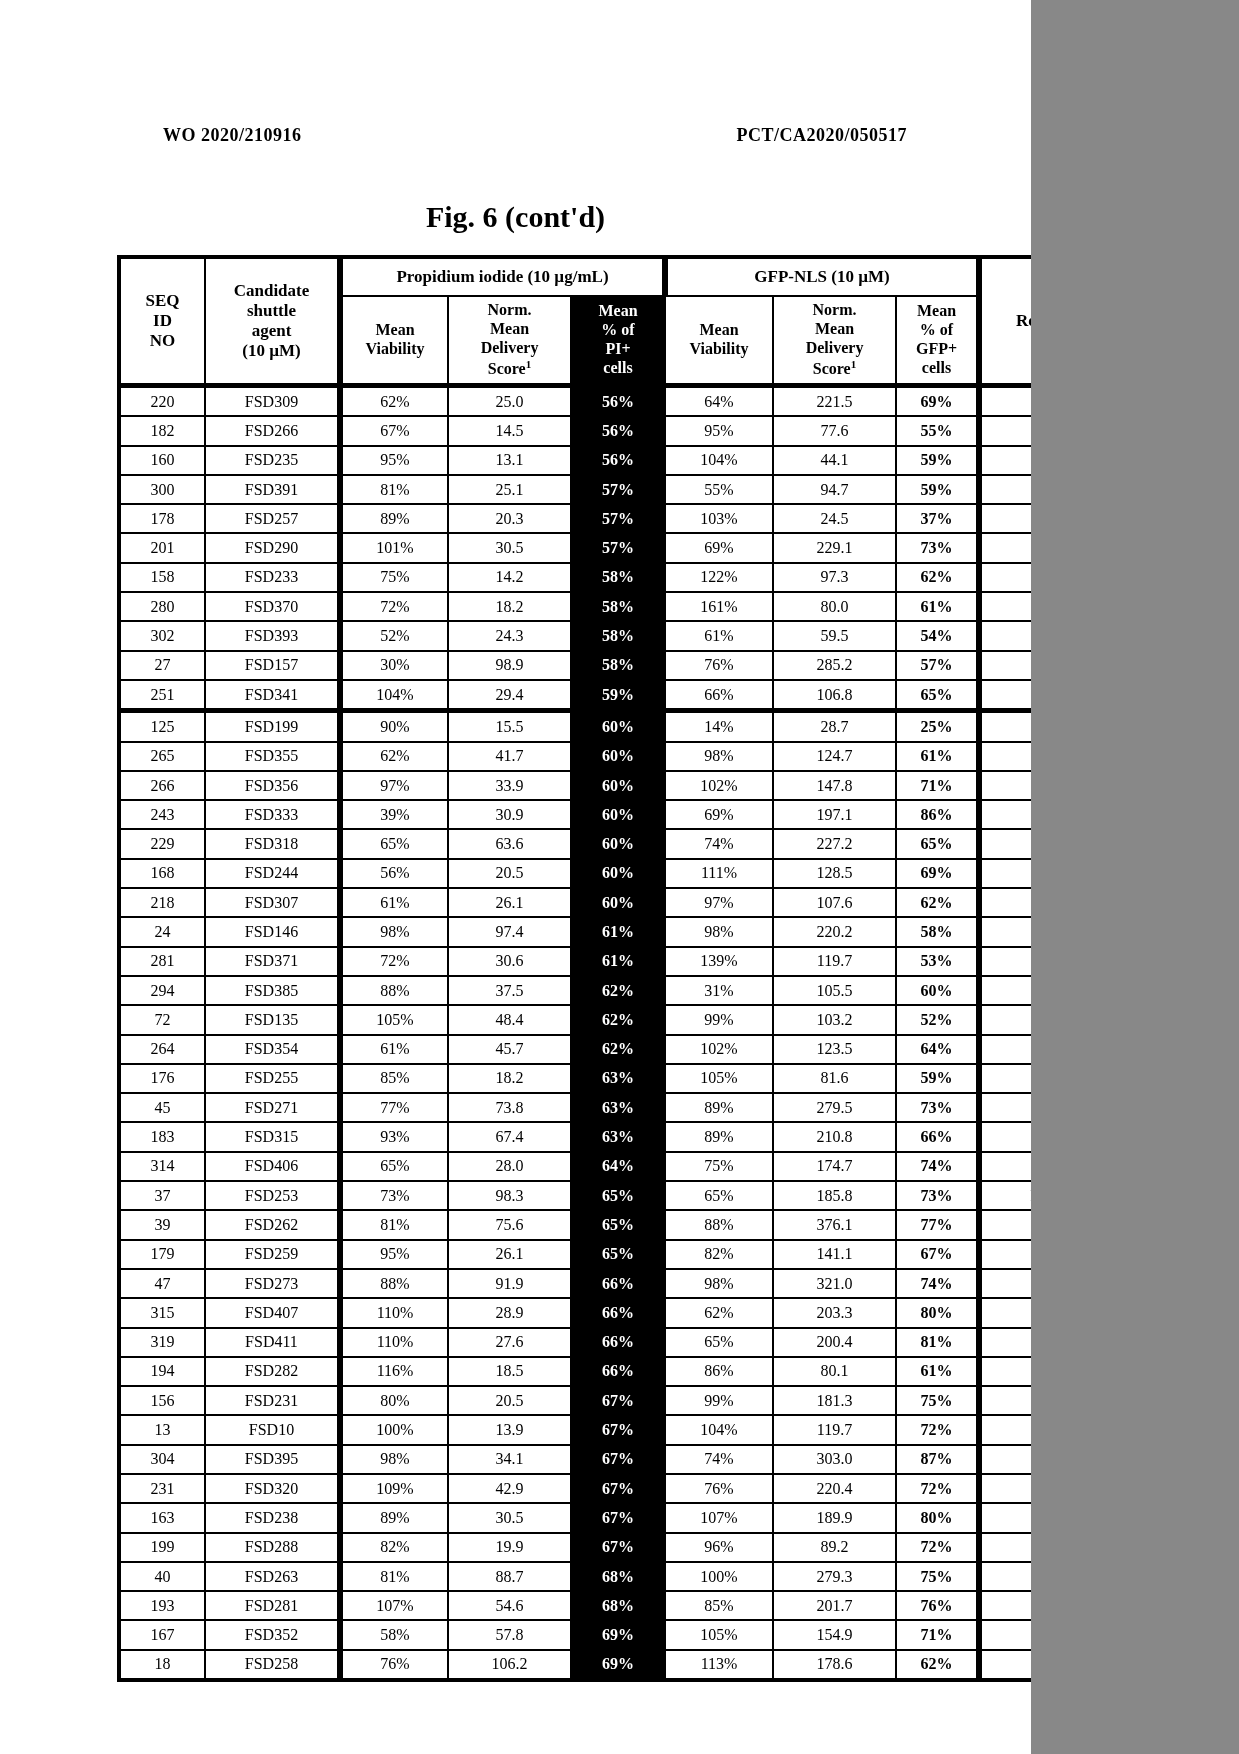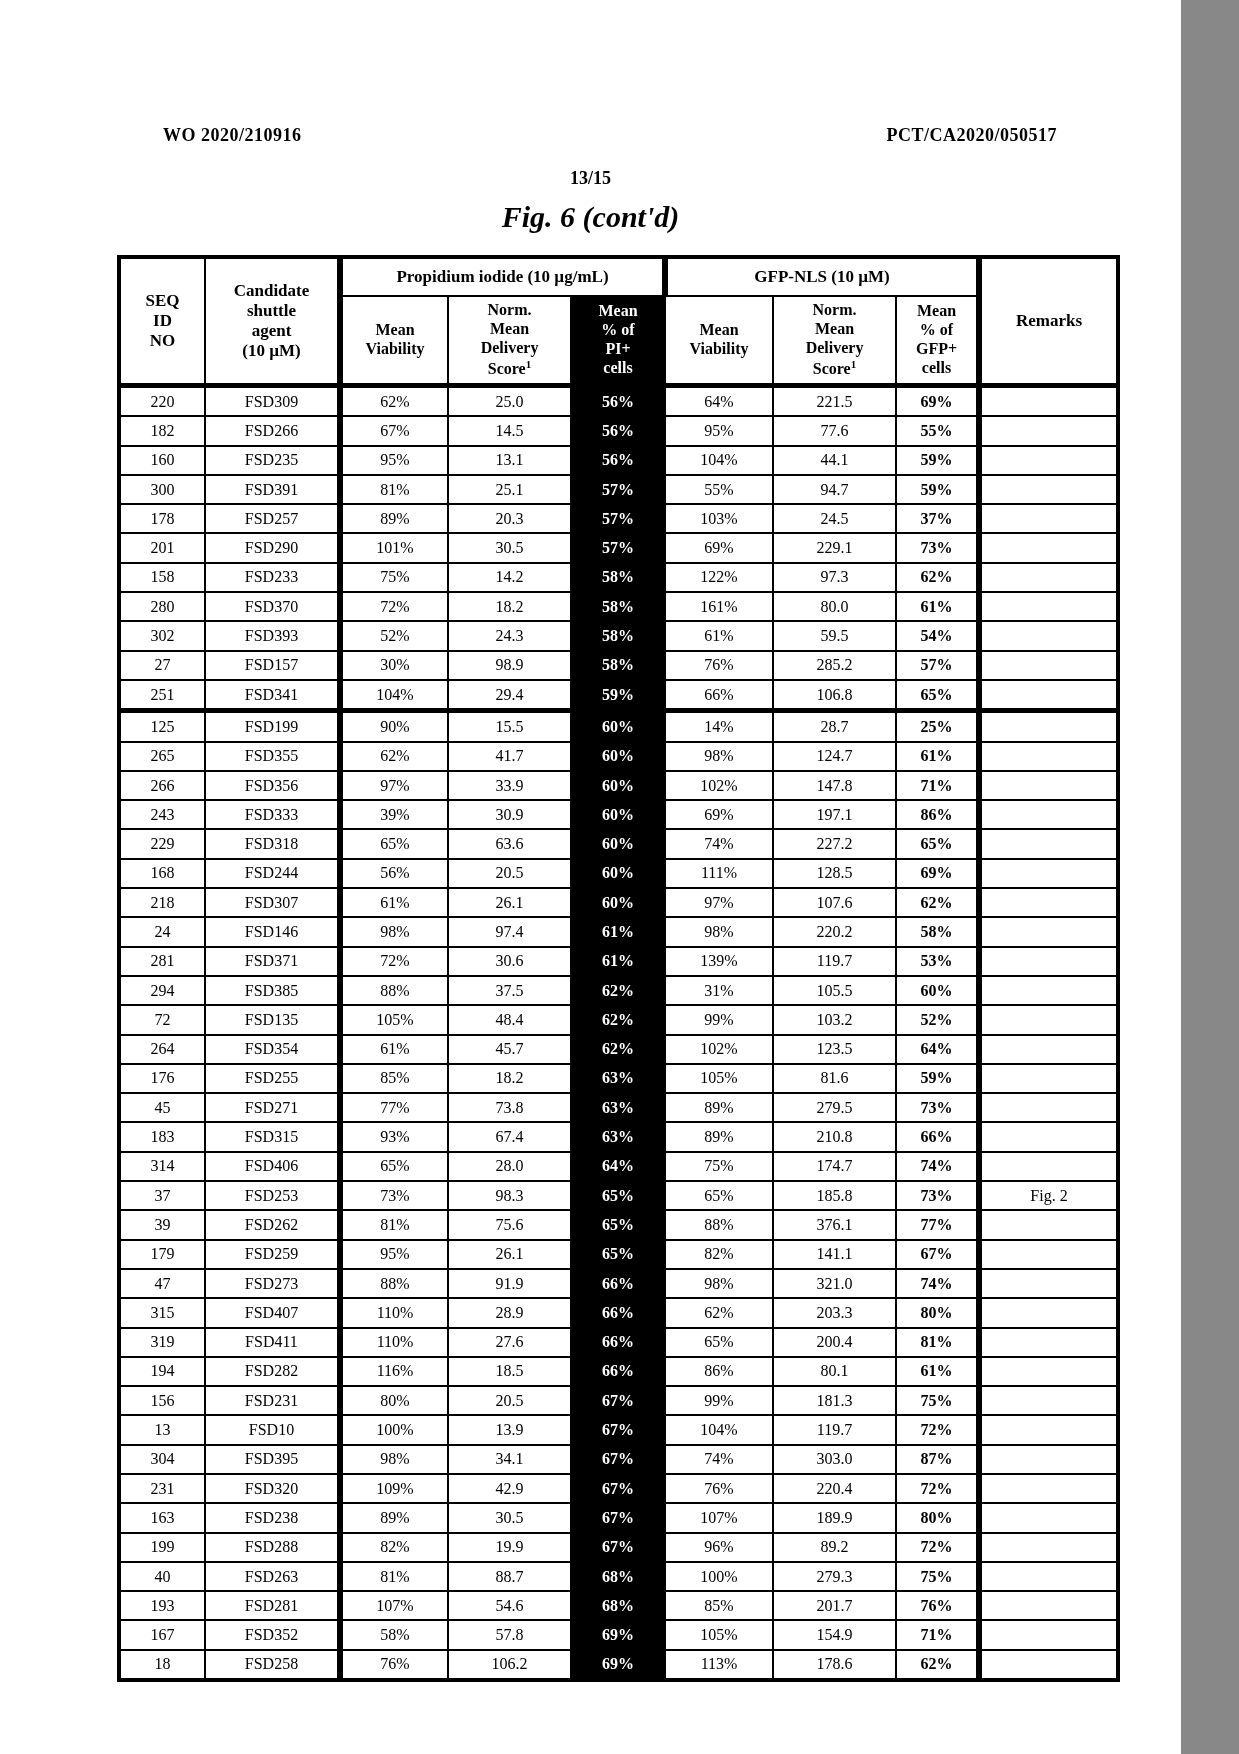--- a/index.html
+++ b/index.html
@@ -1,39 +1,39 @@
 <!DOCTYPE html>
 <html><head>
 <meta charset="utf-8">
 <style>
   html, body { margin: 0; padding: 0; background: #888; }
   #page {
     position: relative;
-    width: 1181px;
+    width: 1031px;
     height: 1754px;
     background: #ffffff;
     color: #000;
     font-family: "Liberation Serif", "DejaVu Serif", serif;
     overflow: hidden;
   }
   .doc-header-left {
     position: absolute; left: 163px; top: 125px;
     font-size: 18px; font-weight: bold; letter-spacing: 0.5px;
   }
   .doc-header-right {
     position: absolute; right: 124px; top: 125px;
     font-size: 18px; font-weight: bold; letter-spacing: 0.5px;
   }
   .page-number {
     position: absolute; left: 0; right: 0; top: 168px;
     text-align: center; font-size: 18px; font-weight: bold;
   }
   .fig-title {
     position: absolute; left: 0; right: 0; top: 200px;
-    text-align: center; font-size: 30px; font-weight: bold; font-style: italic;
+    text-align: center; font-size: 30px; font-weight: bold;
   }
   table.data {
     position: absolute; left: 117px; top: 255px;
     width: 999px;
     border-collapse: collapse;
     table-layout: fixed;
     border: 4px solid #000;
     font-size: 16px;
   }
   table.data th, table.data td {
@@ -61,21 +61,20 @@
   td.bold { font-weight: bold; }
   sup { font-size: 11px; }
 </style>
 </head>
 <body>
 
 <div id="page">
 
   <div class="doc-header-left">WO 2020/210916</div>
   <div class="doc-header-right">PCT/CA2020/050517</div>
-  <div class="page-number">13/15</div>
   <div class="fig-title">Fig. 6 (cont'd)</div>
 
   <table class="data">
     <colgroup>
       <col style="width:86px">
       <col style="width:135px">
       <col style="width:108px">
       <col style="width:123px">
       <col style="width:94px">
       <col style="width:108px">

